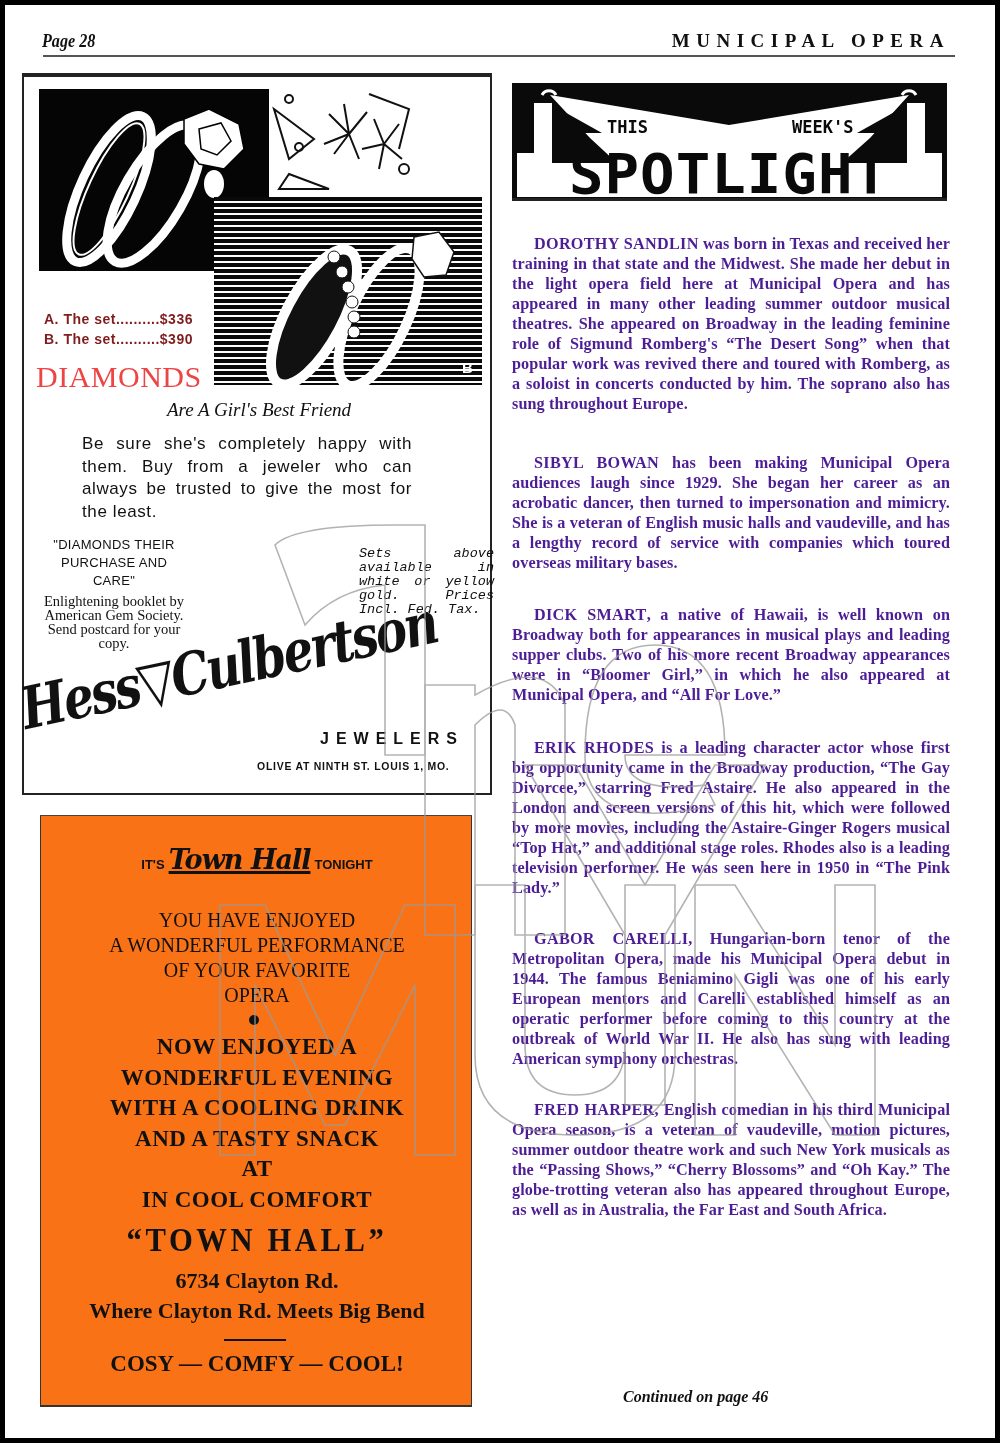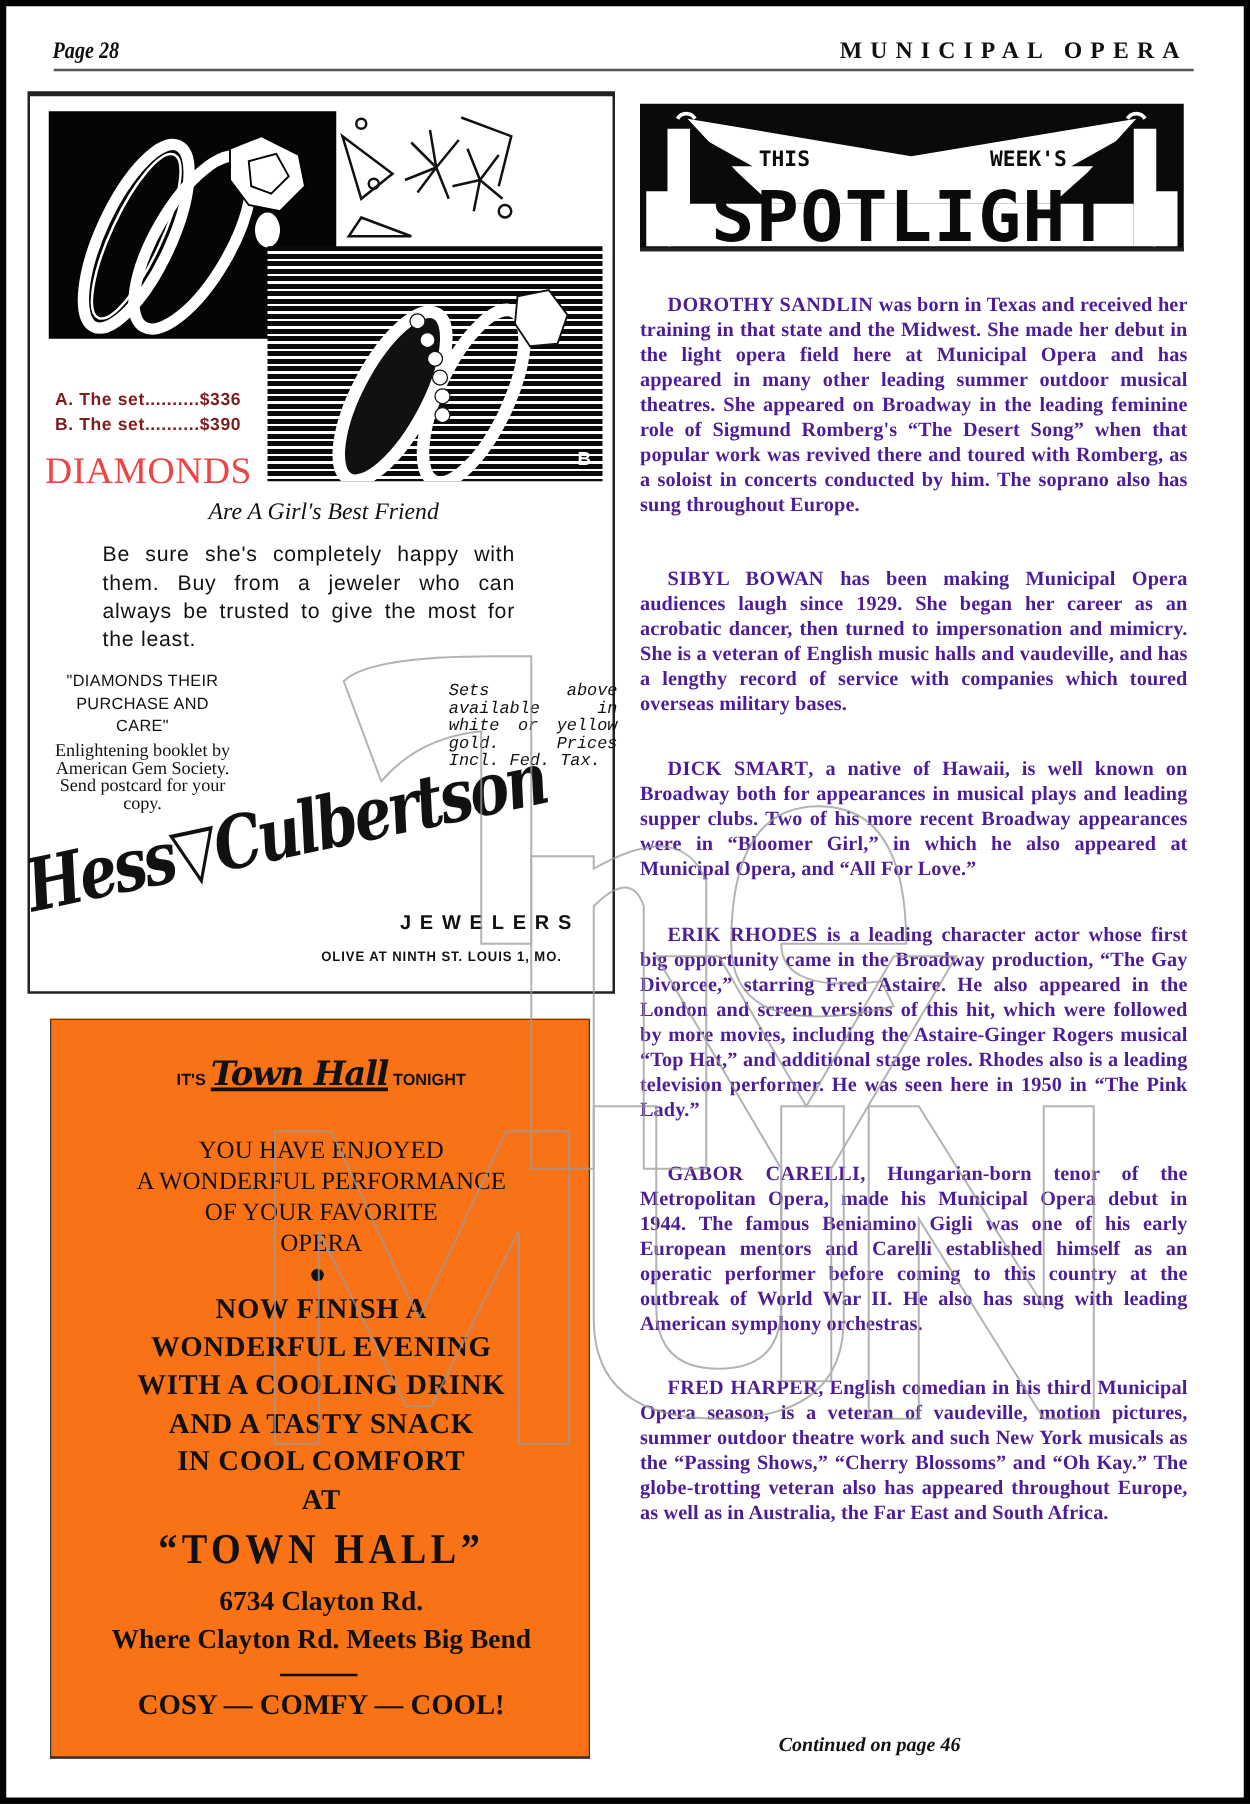--- a/index.html
+++ b/index.html
@@ -152,26 +152,26 @@
       <span class="th-tonight">TONIGHT</span>
     </div>
     <div class="th-enjoyed">
       <div>YOU HAVE ENJOYED</div>
       <div>A WONDERFUL PERFORMANCE</div>
       <div>OF YOUR FAVORITE</div>
       <div>OPERA</div>
     </div>
     <div class="th-dot"></div>
     <div class="th-finish">
-      <div>NOW FINISH A</div>
+      <div>NOW ENJOYED A</div>
       <div>WONDERFUL EVENING</div>
       <div>WITH A COOLING DRINK</div>
       <div>AND A TASTY SNACK</div>
+      <div>AT</div>
       <div>IN COOL COMFORT</div>
-      <div>AT</div>
     </div>
     <div class="th-name">“TOWN HALL”</div>
     <div class="th-addr">
       <div>6734 Clayton Rd.</div>
       <div>Where Clayton Rd. Meets Big Bend</div>
     </div>
     <div class="th-rule"></div>
     <div class="th-cosy">COSY — COMFY — COOL!</div>
   </div>
 

